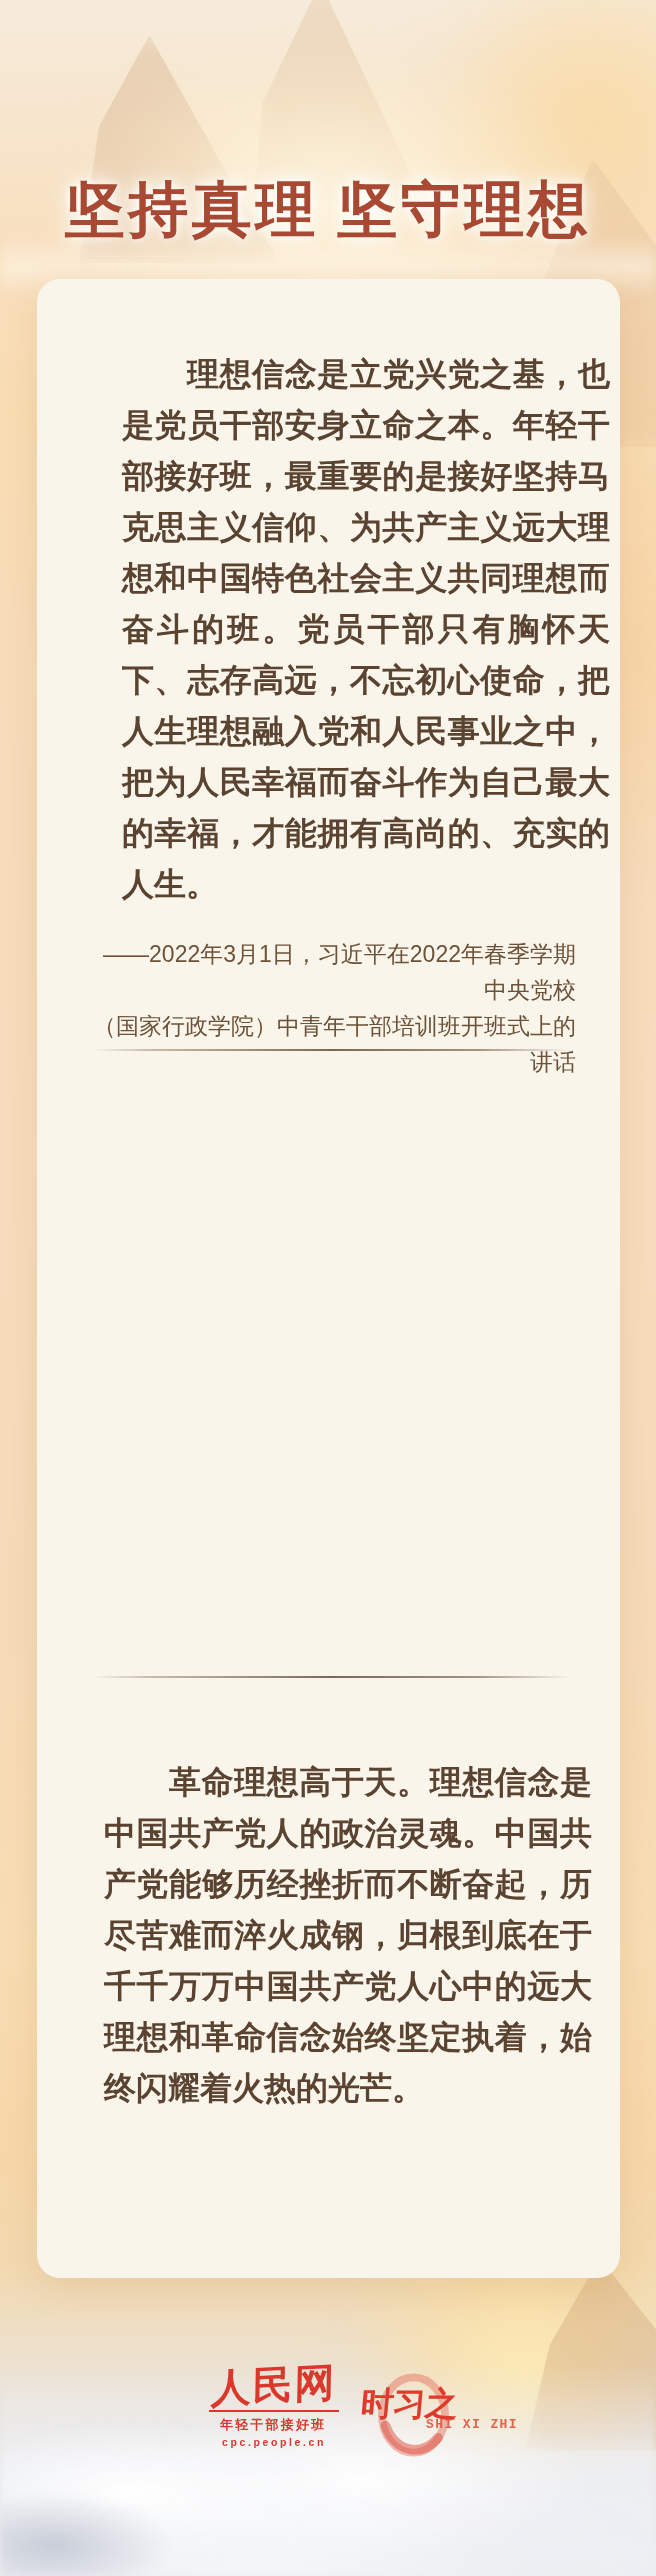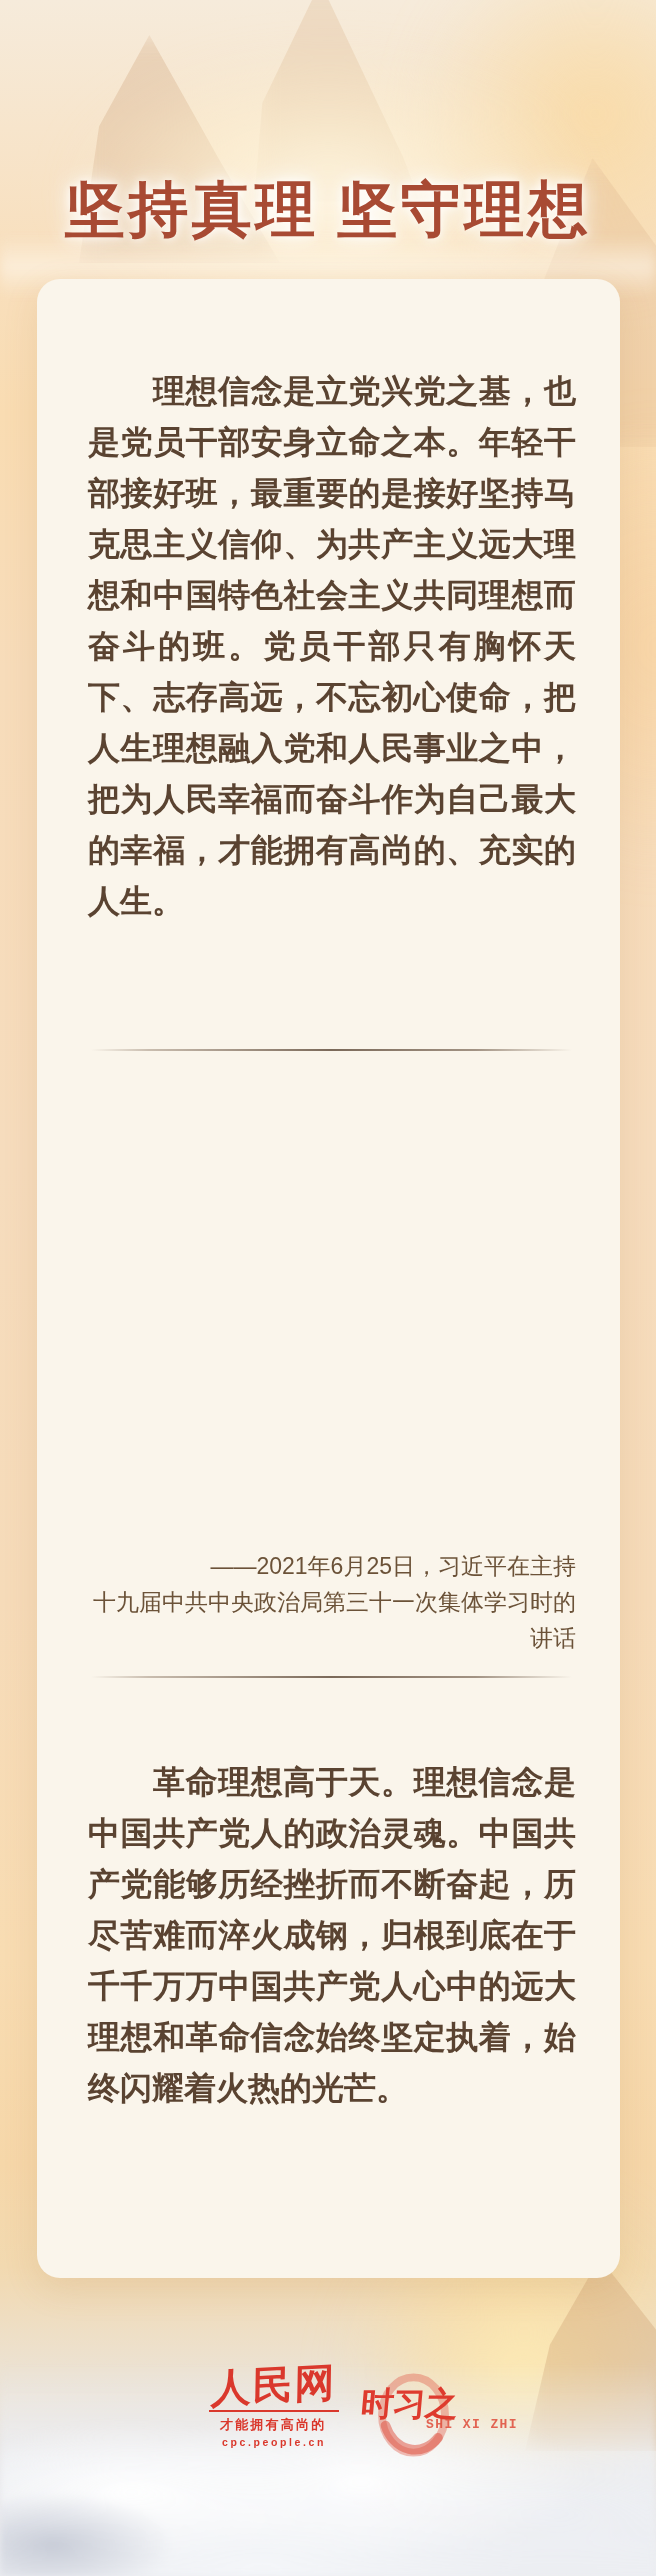--- a/index.html
+++ b/index.html
@@ -43,23 +43,23 @@
   .card{
     position:absolute;left:37px;top:279px;width:583px;height:1999px;
     background:#faf5eb;border-radius:23px;
     box-shadow:0 10.5px 35px rgba(170,110,60,.14);
   }
   .quote{
     position:absolute;left:51px;width:488px;
     font-size:32px;line-height:51px;font-weight:700;color:#5a4331;
     text-align:justify;text-indent:65px;letter-spacing:0;
   }
-  .q1{top:55px;}
+  .q1{top:38px;margin-left:34px;}
   .q2{top:823px;}
-  .q3{top:1446px;}
+  .q3{top:1446px;margin-left:16px;}
   .attr{
     position:absolute;left:51px;width:488px;text-align:right;
     font-family:"Liberation Sans","DejaVu Sans",sans-serif;
     font-size:23px;line-height:36px;font-weight:400;color:#6b5238;
   }
   .a1{top:657px;}
   .a2{top:1269px;}
   .a3{top:1866px;}
   .divider{
     position:absolute;left:54px;width:481px;height:1.8px;border:0;margin:0;
@@ -104,38 +104,38 @@
   <div class="glow mid-right"></div>
   <div class="glow sun"></div>
   <div class="mountain m4"></div>
   <div class="clouds"></div>
 
   <h1 class="title">坚持真理 坚守理想</h1>
 
   <div class="card">
 
     <p class="quote q1">理想信念是立党兴党之基，也是党员干部安身立命之本。年轻干部接好班，最重要的是接好坚持马克思主义信仰、为共产主义远大理想和中国特色社会主义共同理想而奋斗的班。党员干部只有胸怀天下、志存高远，不忘初心使命，把人生理想融入党和人民事业之中，把为人民幸福而奋斗作为自己最大的幸福，才能拥有高尚的、充实的人生。</p>
+    <div class="attr a1">
+      <span>——2022年3月1日，习近平在2022年春季学期中央党校</span><br>
+      <span>（国家行政学院）中青年干部培训班开班式上的讲话</span>
+    </div>
 
     <div class="divider d1"></div>
 
-    <div class="attr a2">
-      <span>——2021年6月25日，习近平在主持</span><br>
-      <span>十九届中共中央政治局第三十一次集体学习时的讲话</span>
-    </div>
 
     <div class="divider d2"></div>
 
     <p class="quote q3">革命理想高于天。理想信念是中国共产党人的政治灵魂。中国共产党能够历经挫折而不断奋起，历尽苦难而淬火成钢，归根到底在于千千万万中国共产党人心中的远大理想和革命信念始终坚定执着，始终闪耀着火热的光芒。</p>
 
   </div>
 
   <div class="people-block">
     <div class="people-calligraphy">人民网</div>
     <div class="people-underline"></div>
-    <div class="people-site">才能拥有高尚的</div>
+    <div class="people-site">年轻干部接好班</div>
     <div class="people-url">cpc.people.cn</div>
   </div>
 
   <div class="shixizhi-block">
     <svg class="shixizhi-ring" width="84" height="88" viewBox="0 0 96 100">
       <ellipse cx="44" cy="50" rx="36" ry="43" fill="none" stroke="rgba(226,92,76,0.40)" stroke-width="9"></ellipse>
       <path d="M 12 62 A 36 43 0 0 0 72 76" fill="none" stroke="rgba(222,75,58,0.5)" stroke-width="11" stroke-linecap="round"></path>
     </svg>
     <div class="shixizhi-text">时习之</div>
     <div class="shixizhi-latin">SHI XI ZHI</div>

